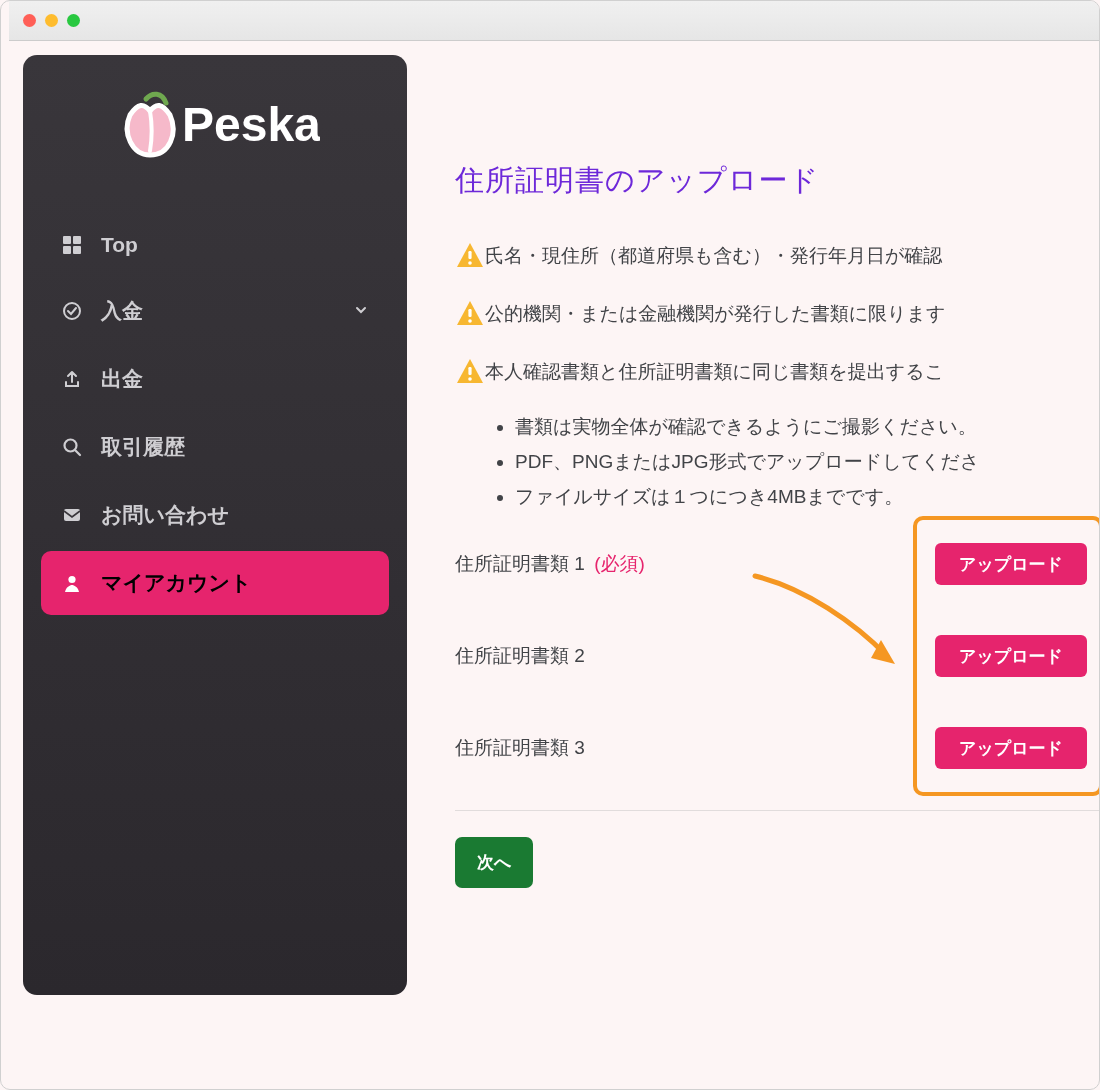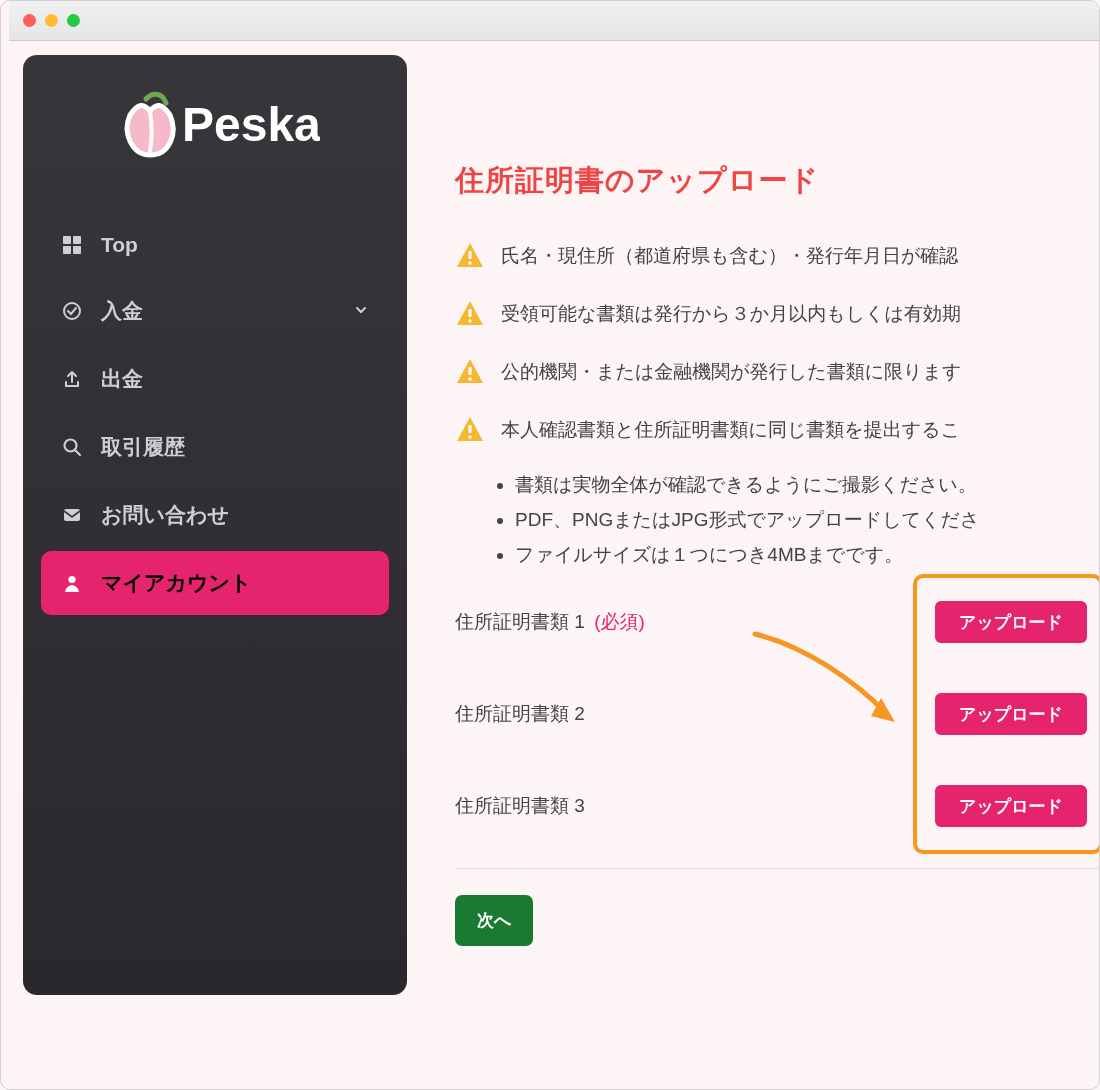--- a/index.html
+++ b/index.html
@@ -85,30 +85,30 @@
     .main {
       flex: 1;
       padding: 120px 0 0 48px;
       color: #333;
       font-size: 19px;
       overflow: hidden;
       position: relative;
     }
     h1 {
       font-size: 29px;
-      font-weight: 700;
-      color: #ef4444;
+      font-weight: 400;
+      color: #6d28d9;
       margin-bottom: 40px;
       letter-spacing: 1px;
     }
     .warnings { display: flex; flex-direction: column; gap: 28px; margin-bottom: 22px;}
     .warn-row {
       display: flex;
       align-items: center;
-      gap: 16px;
+      gap: 0;
       white-space: nowrap;
       color: #414347;
       font-size: 19px;
       font-weight: 500;
     }
     .warn-icon { width: 30px; height: 30px; flex-shrink: 0; }
     .bullets {
       list-style: disc;
       padding-left: 60px;
       color: #414347;
@@ -285,28 +285,20 @@
               <circle cx="15" cy="22" r="1.8" fill="#fff"></circle>
             </svg>
           <span>氏名・現住所（都道府県も含む）・発行年月日が確認</span>
         </div>
         <div class="warn-row">
           <svg class="warn-icon" viewBox="0 0 30 30">
               <path d="M15 2 L28 26 H2 Z" fill="#f7b731"></path>
               <rect x="13.4" y="10" width="3.2" height="8" rx="1.2" fill="#fff"></rect>
               <circle cx="15" cy="22" r="1.8" fill="#fff"></circle>
             </svg>
-          <span>受領可能な書類は発行から３か月以内もしくは有効期</span>
-        </div>
-        <div class="warn-row">
-          <svg class="warn-icon" viewBox="0 0 30 30">
-              <path d="M15 2 L28 26 H2 Z" fill="#f7b731"></path>
-              <rect x="13.4" y="10" width="3.2" height="8" rx="1.2" fill="#fff"></rect>
-              <circle cx="15" cy="22" r="1.8" fill="#fff"></circle>
-            </svg>
           <span>公的機関・または金融機関が発行した書類に限ります</span>
         </div>
         <div class="warn-row">
           <svg class="warn-icon" viewBox="0 0 30 30">
               <path d="M15 2 L28 26 H2 Z" fill="#f7b731"></path>
               <rect x="13.4" y="10" width="3.2" height="8" rx="1.2" fill="#fff"></rect>
               <circle cx="15" cy="22" r="1.8" fill="#fff"></circle>
             </svg>
           <span>本人確認書類と住所証明書類に同じ書類を提出するこ</span>
         </div>

